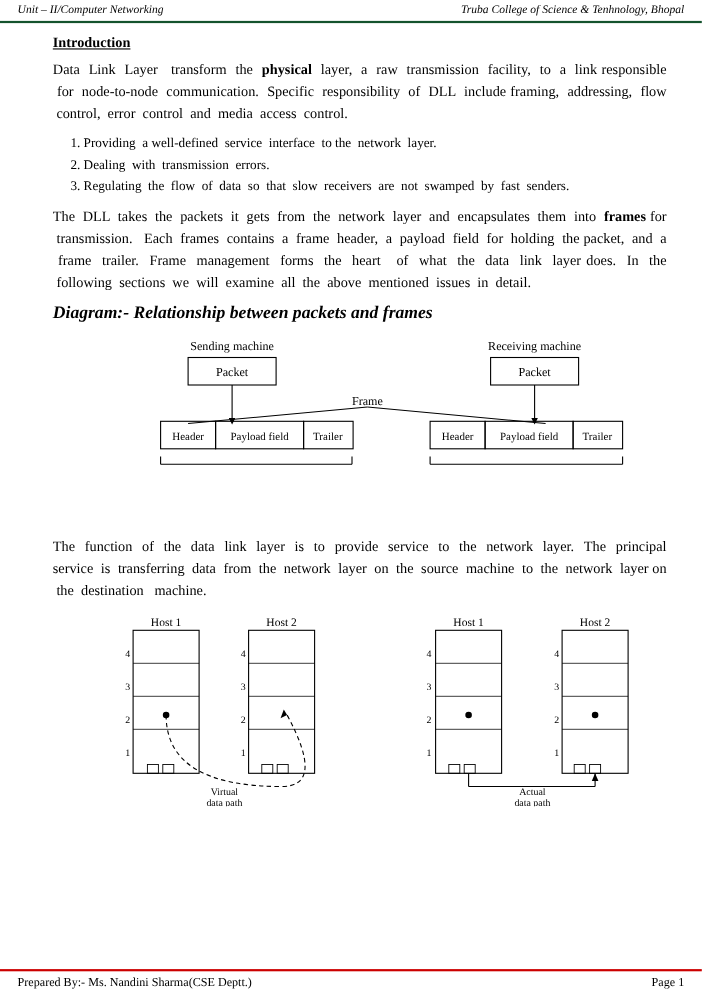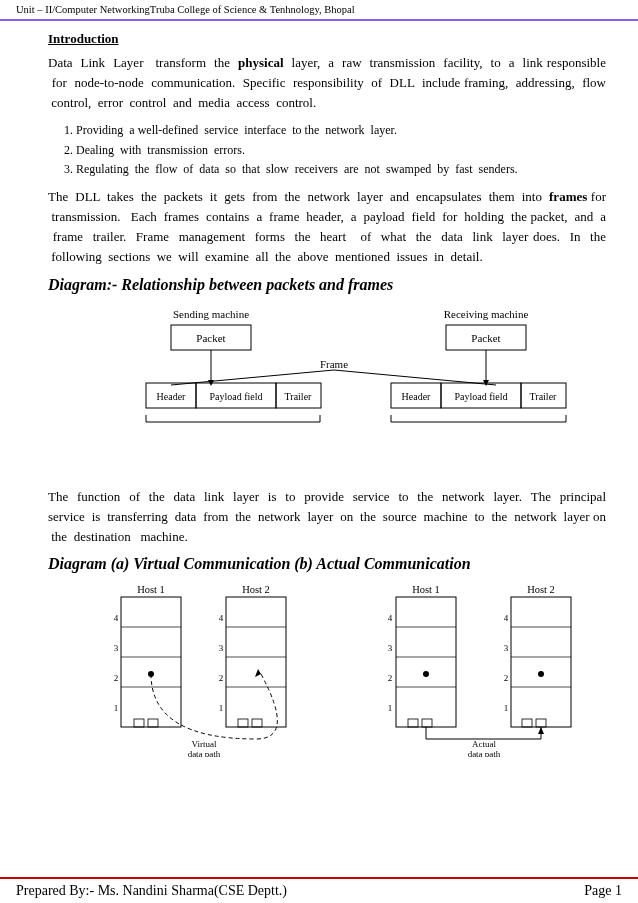--- a/index.html
+++ b/index.html
@@ -11,33 +11,34 @@
     }
     .page {
       width: 638px;
       min-height: 903px;
       background: #fff;
       padding: 0;
       position: relative;
     }
     .header-bar {
       display: flex;
-      justify-content: flex-start;
+      justify-content: space-between;
       align-items: center;
-      border-bottom: 2px solid #8b5cf6;
+      border-bottom: 2px solid #14532d;
       padding: 4px 16px;
       font-size: 10.5px;
+      font-style: italic;
     }
     .footer-bar {
       display: flex;
       justify-content: space-between;
       align-items: center;
       border-top: 2px solid #c00;
       padding: 4px 16px;
-      font-size: 14px;
+      font-size: 11px;
       position: absolute;
       bottom: 0;
       left: 0;
       right: 0;
       gap: 18px;
     }
     .content {
       padding: 10px 32px 50px 32px;
       margin-left: 16px;
     }
@@ -167,23 +168,20 @@
         <line x1="275" y1="122" x2="450" y2="122" stroke="#000" stroke-width="1"></line>
         <line x1="450" y1="115" x2="450" y2="122" stroke="#000" stroke-width="1"></line>
       </svg>
     </div>
 
 
     <p class="para">
       The &nbsp;function &nbsp;of &nbsp;the &nbsp;data &nbsp;link &nbsp;layer &nbsp;is &nbsp;to &nbsp;provide &nbsp;service &nbsp;to &nbsp;the &nbsp;network &nbsp;layer. &nbsp;The &nbsp;principal service &nbsp;is &nbsp;transferring &nbsp;data &nbsp;from &nbsp;the &nbsp;network &nbsp;layer &nbsp;on &nbsp;the &nbsp;source &nbsp;machine &nbsp;to &nbsp;the &nbsp;network &nbsp;layer on &nbsp;the &nbsp;destination &nbsp;&nbsp;machine.
     </p>
 
-    <div class="diagram-label">
-      <span>Diagram (a) Virtual Communication  (b)  Actual Communication</span>
-    </div>
 
     <div class="diagram-container">
       <svg width="510" height="178">
 
         <text x="55" y="14" font-size="10.5" text-anchor="middle" font-family="Times New Roman">Host 1</text>
 
         <text x="160" y="14" font-size="10.5" text-anchor="middle" font-family="Times New Roman">Host 2</text>
 
         <rect x="25" y="18" width="60" height="130" fill="none" stroke="#000" stroke-width="1"></rect>
 

